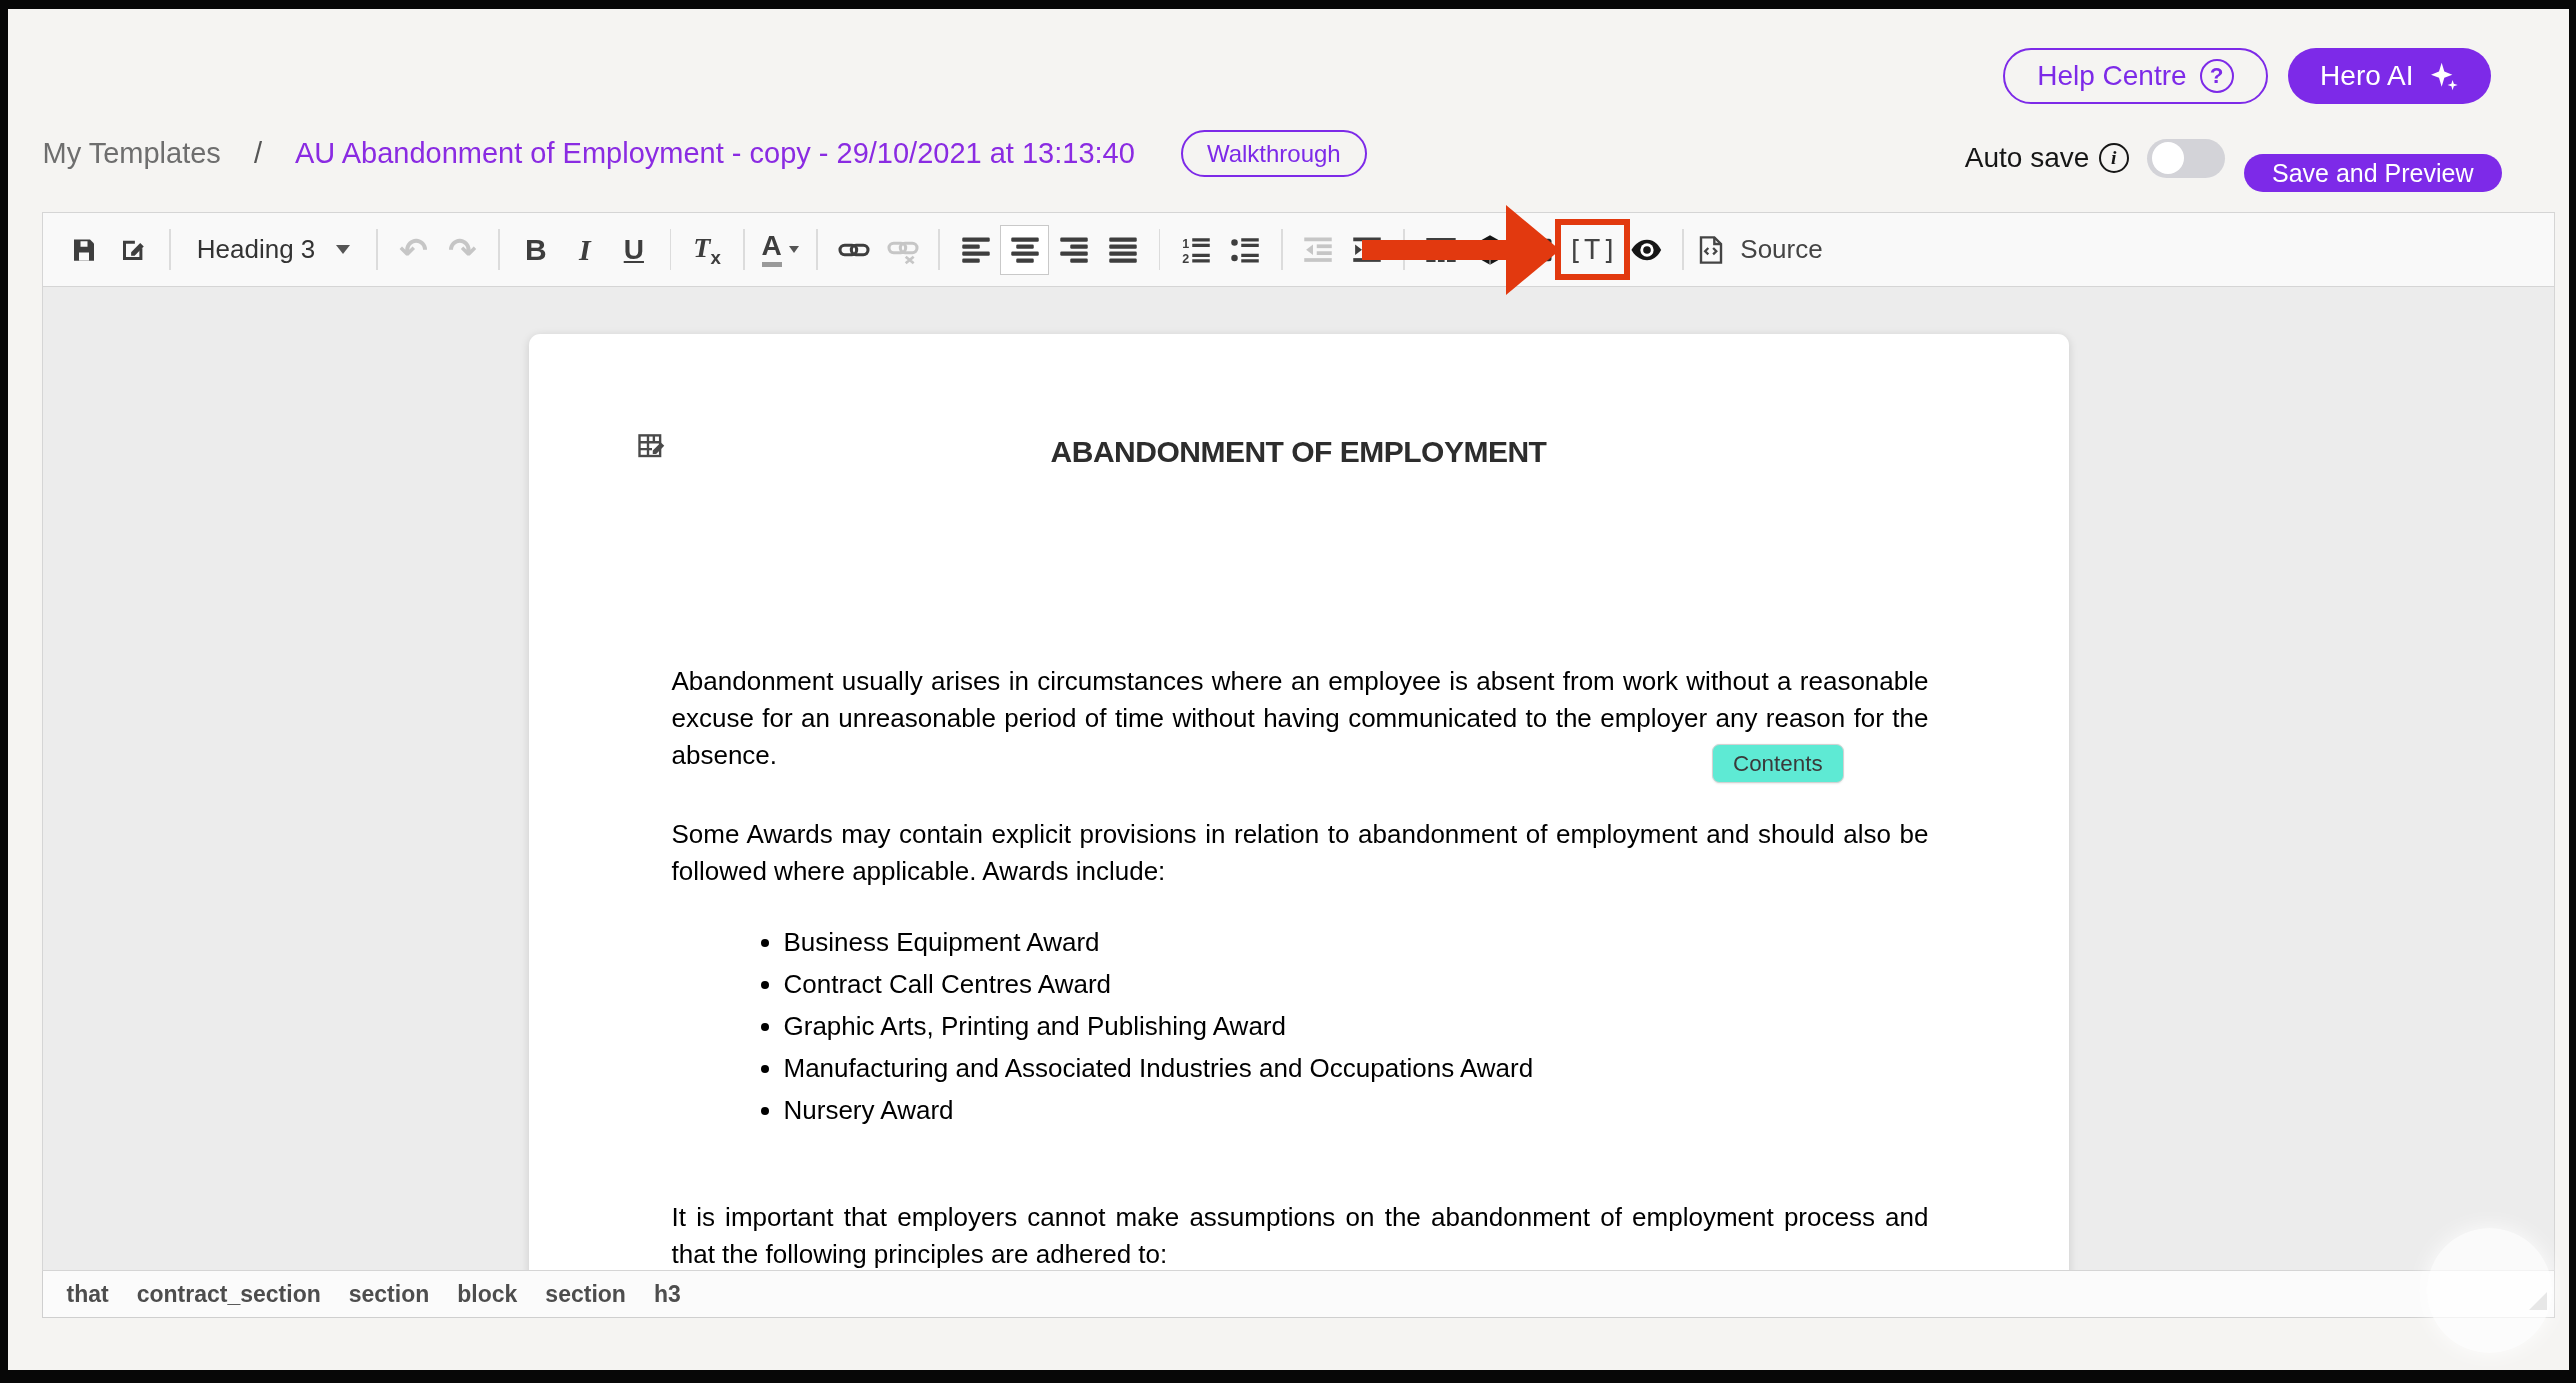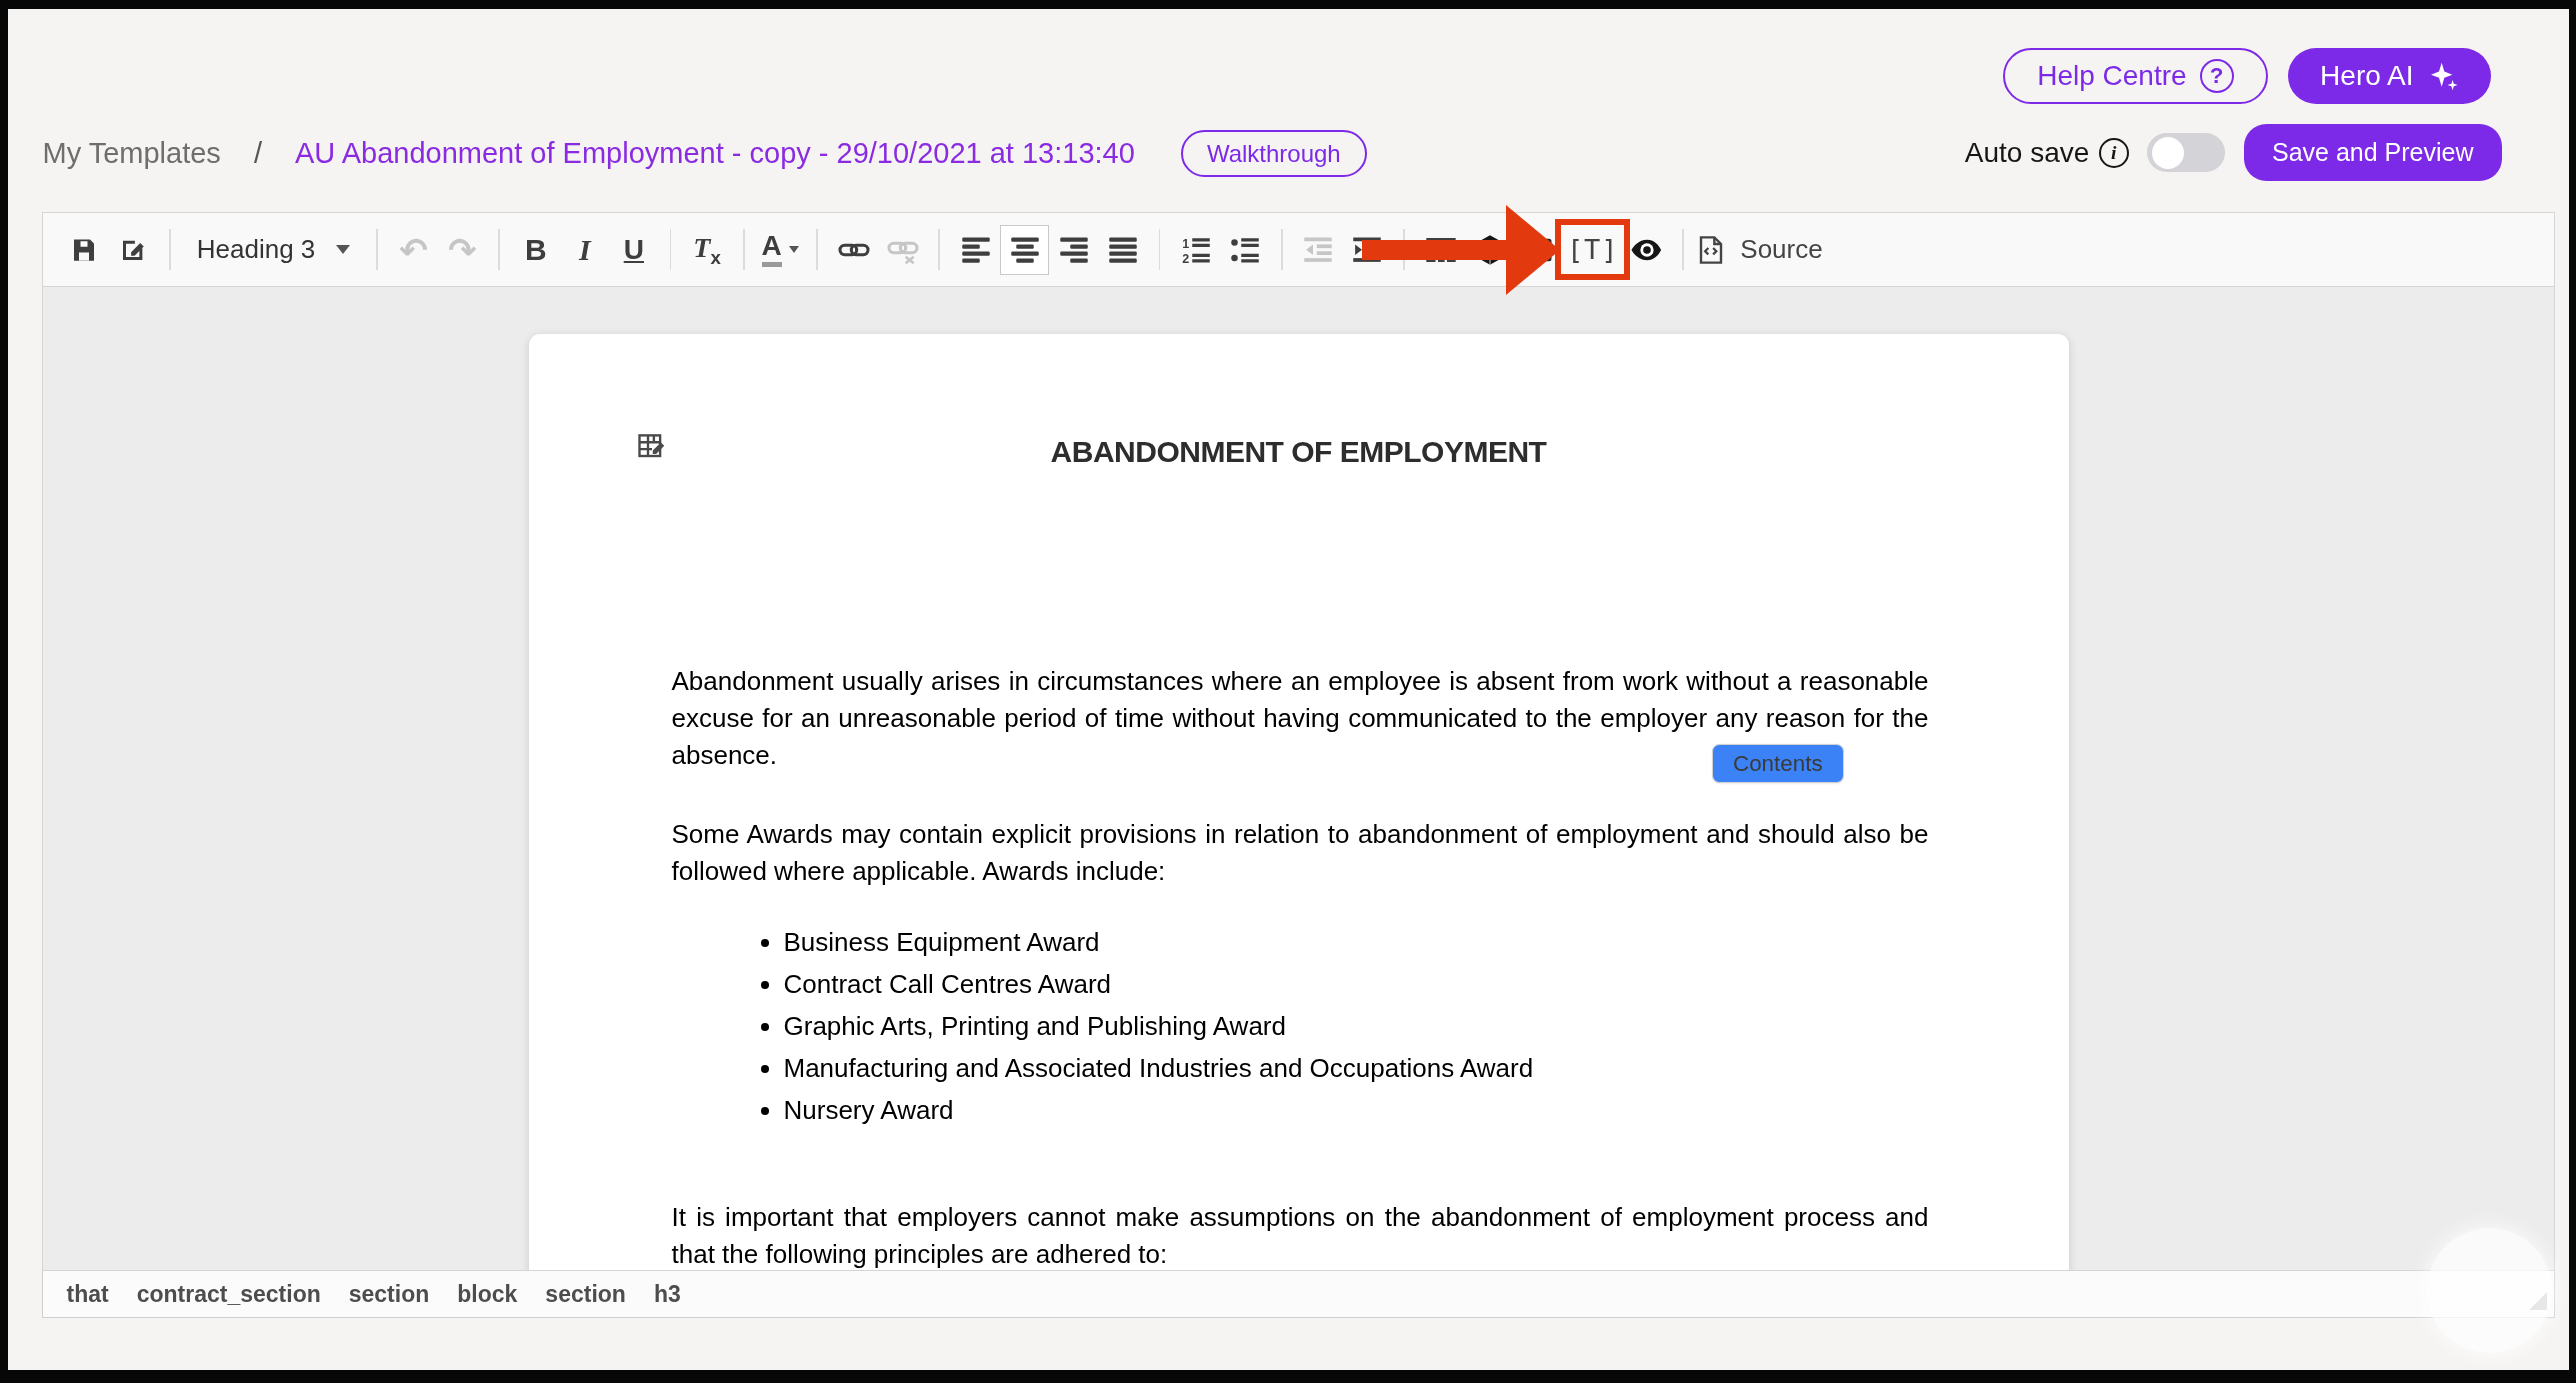--- a/index.html
+++ b/index.html
@@ -14,21 +14,21 @@
   .pill.solid { background:#7D2AE8; color:#fff; border:none; }
   .qcircle { width:34px; height:34px; border:2.3px solid #7D2AE8; border-radius:50%; display:flex; align-items:center; justify-content:center; font-size:22.4px; font-weight:700; }
   .sparkle { position:relative; width:32px; height:32px; }
   .sparkle svg { position:absolute; inset:0; }
 
   .row2-right { position:absolute; top:115px; right:67px; display:flex; align-items:center; gap:18.7px; }
   .autosave-label { font-size:28px; color:#161616; display:flex; align-items:center; gap:9.3px; }
   .icircle { width:30px; height:30px; border:2.3px solid #161616; border-radius:50%; display:flex; align-items:center; justify-content:center; font-size:19.6px; font-weight:700; color:#161616; font-style:italic; font-family:"Liberation Serif", serif; }
   .toggle { width:78px; height:39px; border-radius:19.6px; background:#d3d3d8; position:relative; cursor:pointer; }
   .toggle .knob { position:absolute; left:4.7px; top:3.7px; width:32px; height:32px; border-radius:50%; background:#fff; }
-  .btn-savepreview { height:57px; border-radius:22.4px; background:#7D2AE8; color:#fff; font-size:25px; border:none; padding:16px 28px; display:flex; align-items:center; cursor:pointer; }
+  .btn-savepreview { height:38px; border-radius:22.4px; background:#7D2AE8; color:#fff; font-size:25px; border:none; padding:16px 28px; display:flex; align-items:center; cursor:pointer;margin-top:30px; }
 
   .breadcrumb { position:absolute; top:121px; left:35px; display:flex; align-items:center; gap:33px; font-size:29px; }
   .bc-root { color:#6e6e6e; cursor:pointer; }
   .bc-sep { color:#555; }
   .bc-current { color:#8A2BE2; cursor:pointer; }
   .walkthrough { margin-left:13px; border:2.3px solid #7D2AE8; color:#7D2AE8; font-size:24px; border-radius:26px; padding:7.5px 24px; cursor:pointer; }
 
   
   .editor { position:absolute; left:34px; top:203px; width:2513px; }
   .toolbar { height:75px; background:#f9f9f9; border:1.9px solid #d5d5d5; display:flex; align-items:center; padding:0 17px; position:relative; }
@@ -59,21 +59,21 @@
   .content { height:984px; background:#ececec; border:1.9px solid #d5d5d5; border-top:none; position:relative; overflow:hidden; }
   .page { position:absolute; left:486px; top:47px; width:1540px; height:1027px; background:#fff; border-radius:11.2px; box-shadow:0 2.8px 9.3px rgba(0,0,0,0.14); }
   .page-edit-icon { position:absolute; left:108px; top:97px; color:#4a4a4a; cursor:pointer; }
   .doc-title { position:absolute; left:0; right:0; top:101px; text-align:center; font-size:30px; font-weight:700; letter-spacing:-0.5px; color:#2d2d2d; }
   .doc-body { position:absolute; left:143px; top:329px; width:1257px; font-size:26px; line-height:37px; color:#000000; }
   .doc-body p { text-align:justify; }
   .p1 { margin-bottom:42px; }
   .p2 { margin-bottom:31px; }
   .doc-body ul { margin:0 0 68px 0; padding-left:112px; }
   .doc-body li { line-height:42px; }
-  .contents-btn { position:absolute; left:1183px; top:410px; height:39px; padding:0 20.5px; background:#3b82f6; border:0.9px solid #d2d2d2; border-radius:7.5px; font-size:22.4px; color:#3a3a3a; display:flex; align-items:center; cursor:pointer; box-shadow:0 0.9px 1.9px rgba(0,0,0,0.08); }
+  .contents-btn { position:absolute; left:1183px; top:410px; height:39px; padding:0 20.5px; background:#5eead4; border:0.9px solid #d2d2d2; border-radius:7.5px; font-size:22.4px; color:#3a3a3a; display:flex; align-items:center; cursor:pointer; box-shadow:0 0.9px 1.9px rgba(0,0,0,0.08); }
 
   
   .pathbar { height:47px; background:#fbfbfb; border:1.9px solid #cfcfcf; border-top:none; display:flex; align-items:center; gap:28px; padding:0 24px; position:relative; }
   .path-item { font-size:23px; font-weight:700; color:#4d4d4d; cursor:pointer; }
   .grip { position:absolute; right:6.5px; bottom:7.5px; width:0; height:0; border-bottom:18.7px solid #a9a9a9; border-left:18.7px solid transparent; cursor:nwse-resize; }
 
   .chat-circle { position:absolute; left:2419px; top:1219px; width:125px; height:125px; border-radius:50%; background:rgba(255,255,255,0.72); box-shadow:0 0 22.4px rgba(255,255,255,0.9); z-index:9; cursor:pointer; }
 </style>
 </head>
 <body>

